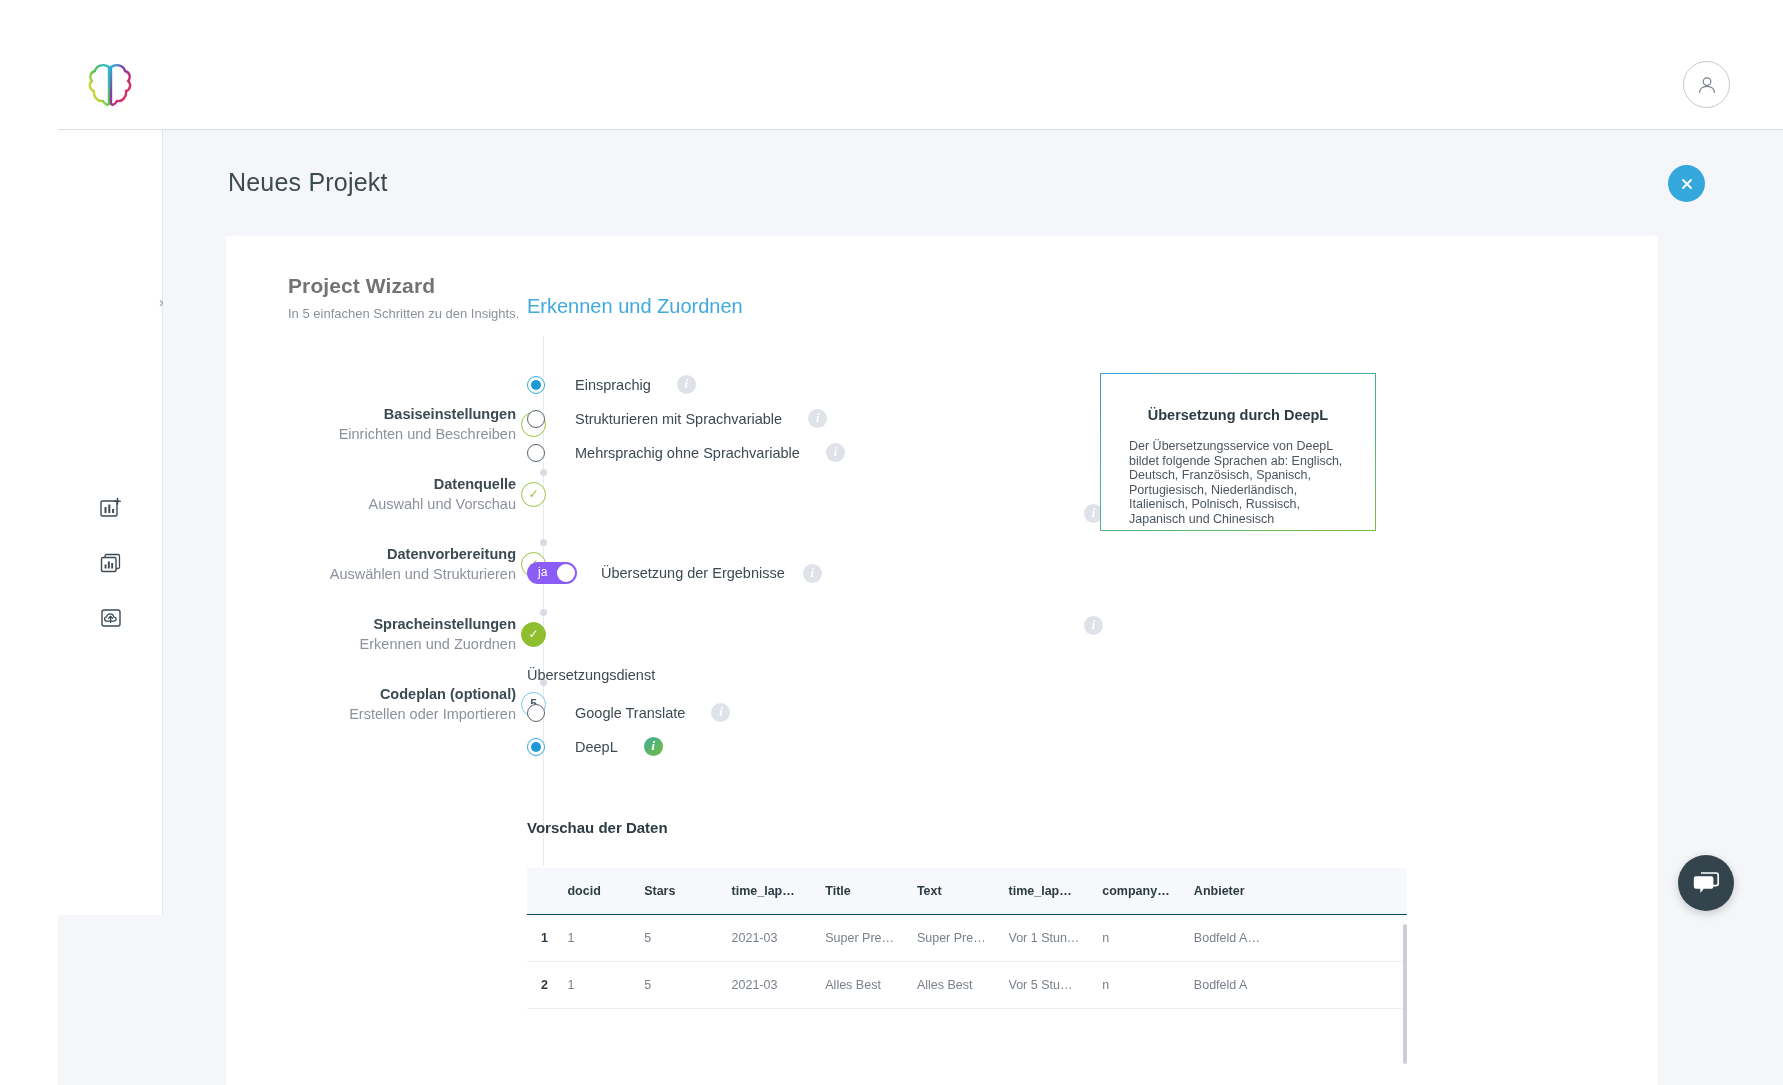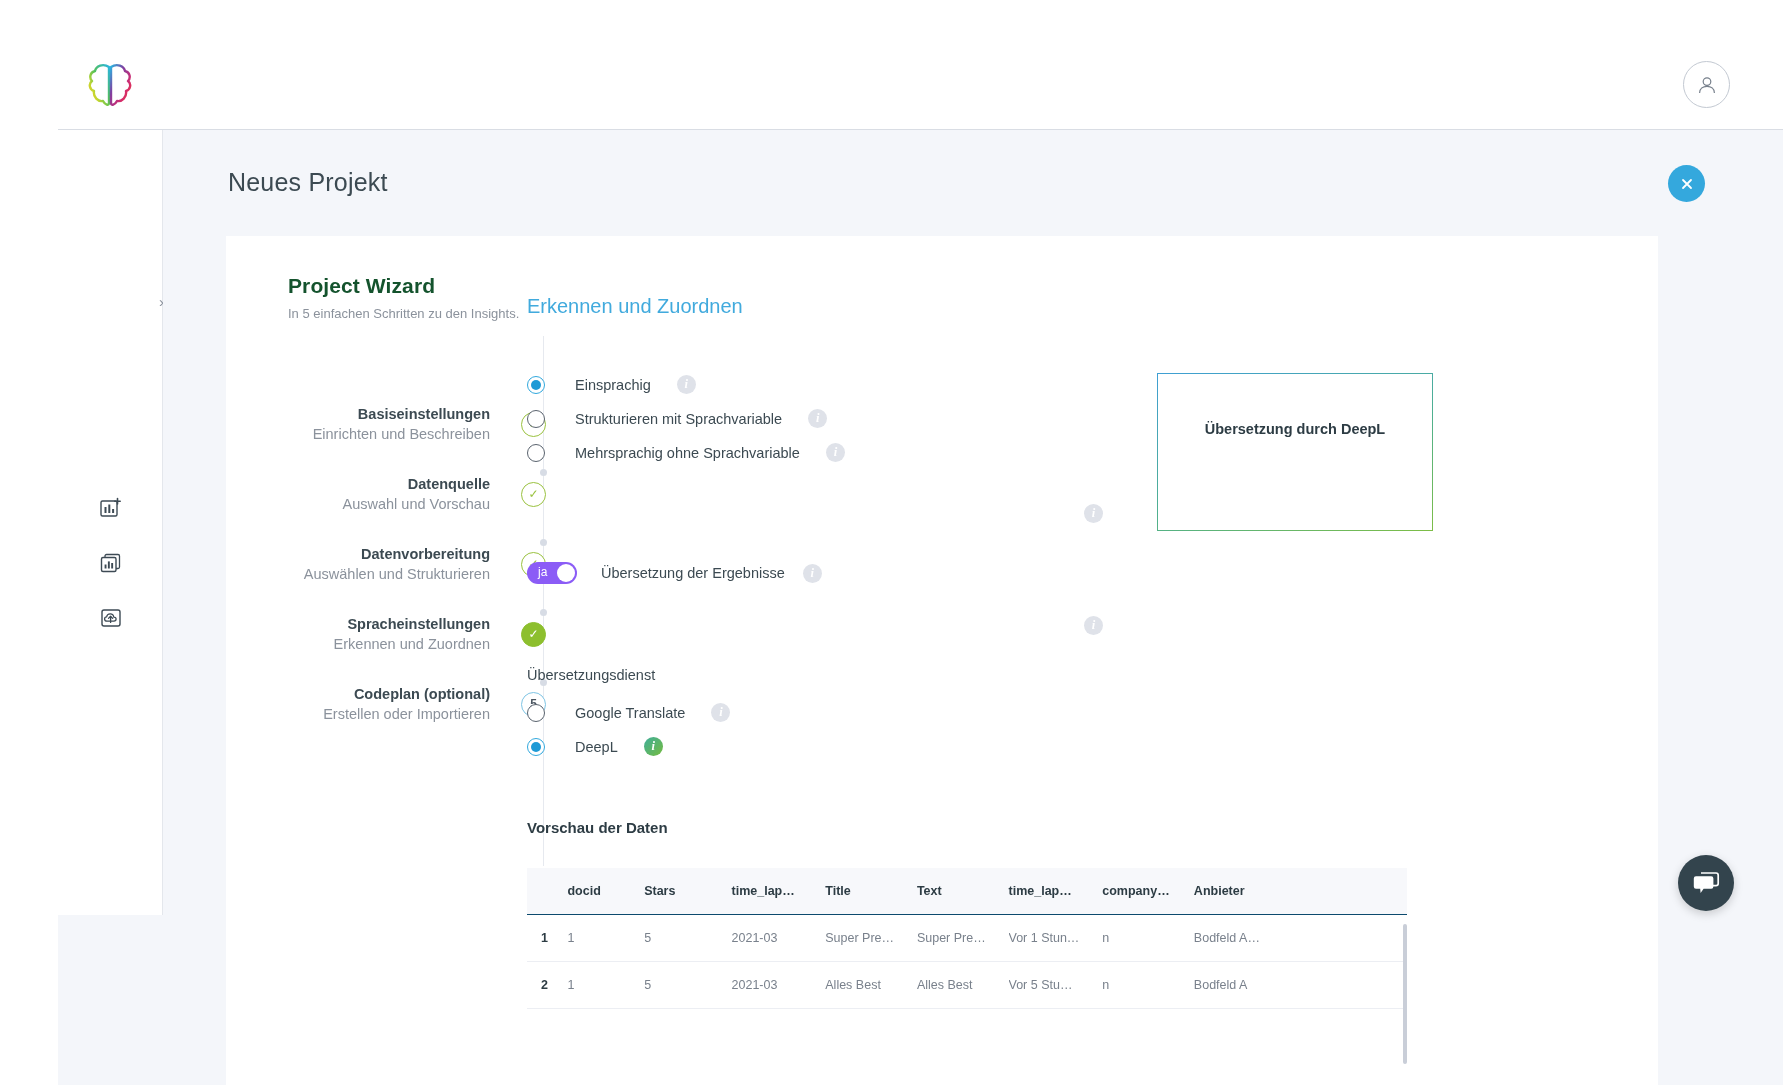--- a/index.html
+++ b/index.html
@@ -60,36 +60,36 @@
   }
 
   .card {
     position: absolute; left: 226px; top: 236px; width: 1432px; height: 849px;
     background: #ffffff; overflow: hidden;
   }
 
   
   .wiz-title {
     position: absolute; left: 62px; top: 38px;
-    font-size: 21px; font-weight: bold; color: #14532d; letter-spacing: .1px;
+    font-size: 21px; font-weight: bold; color: #737373; letter-spacing: .1px;
   }
   .wiz-sub {
     position: absolute; left: 62px; top: 70px;
     font-size: 13px; color: #8b929c;
   }
 
   
   .stepper { position: absolute; left: 0; top: 0; width: 320px; }
   .step-line {
     position: absolute; left: 317px; top: 100px; width: 1px; height: 530px;
     background: #e6e9ef;
   }
   .step {
     position: absolute; left: 0; width: 320px; height: 46px;
-    display: flex; align-items: center; justify-content: flex-end; gap: 31px;
+    display: flex; align-items: center; justify-content: flex-end; gap: 5px;
   }
   .step-texts { text-align: right; }
   .step-name { font-size: 14.5px; color: #3c4a52; font-weight: 600; line-height: 19px; }
   .step-desc { font-size: 14.5px; color: #8b929c; line-height: 20px; }
   .step-badge {
     width: 25px; height: 25px; border-radius: 50%; flex: none;
     display: flex; align-items: center; justify-content: center;
     background: #fff; font-size: 12px;
   }
   .badge-done { border: 1.4px solid #9ac23f; color: #9ac23f; }
@@ -151,22 +151,22 @@
     border-radius: 50%; background: #fff;
   }
   .toggle-label { font-size: 14.5px; color: #3c4a52; margin-left: 24px; }
 
   .sub-head {
     position: absolute; left: 301px; font-size: 14.5px; color: #3c4a52;
   }
 
   
   .deepl-box {
-    position: absolute; left: 931px; top: 137px; width: 276px; height: 158px;
-    background: #fff; padding: 20px;
+    position: absolute; left: 874px; top: 137px; width: 276px; height: 158px;
+    background: #fff; padding: 6px;
     background-image: linear-gradient(#fff,#fff), linear-gradient(160deg,#3f9fd4 0%,#4fb08f 55%,#7dbd46 100%);
     background-origin: border-box; background-clip: padding-box, border-box;
     border: 1.5px solid transparent;
   }
   .deepl-title {
     text-align: center; font-size: 14.5px; font-weight: bold; color: #2d3c44;
     margin-top: 27px;
   }
   .deepl-body {
     font-size: 12.5px; color: #4c555f; line-height: 14.6px;
@@ -380,20 +380,21 @@
       <span class="info-icon">i</span>
     </div>
     <div class="radio-row" style="left:301px; top:501px">
       <span class="radio on"></span>
       <span class="radio-label">DeepL</span>
       <span class="info-icon green">i</span>
     </div>
 
     <div class="deepl-box">
       <div class="deepl-title">Übersetzung durch DeepL</div>
+      <div class="deepl-body">Der Übersetzungsservice von DeepL bildet folgende Sprachen ab: Englisch, Deutsch, Französisch, Spanisch, Portugiesisch, Niederländisch, Italienisch, Polnisch, Russisch, Japanisch und Chinesisch</div>
     </div>
 
     <div class="preview-title">Vorschau der Daten</div>
     <table class="tbl">
       <thead>
         <tr>
           <th class="idx"></th>
           <th class="c-docid">docid</th>
           <th class="c-stars">Stars</th>
           <th class="c-tl1">time_lap…</th>

